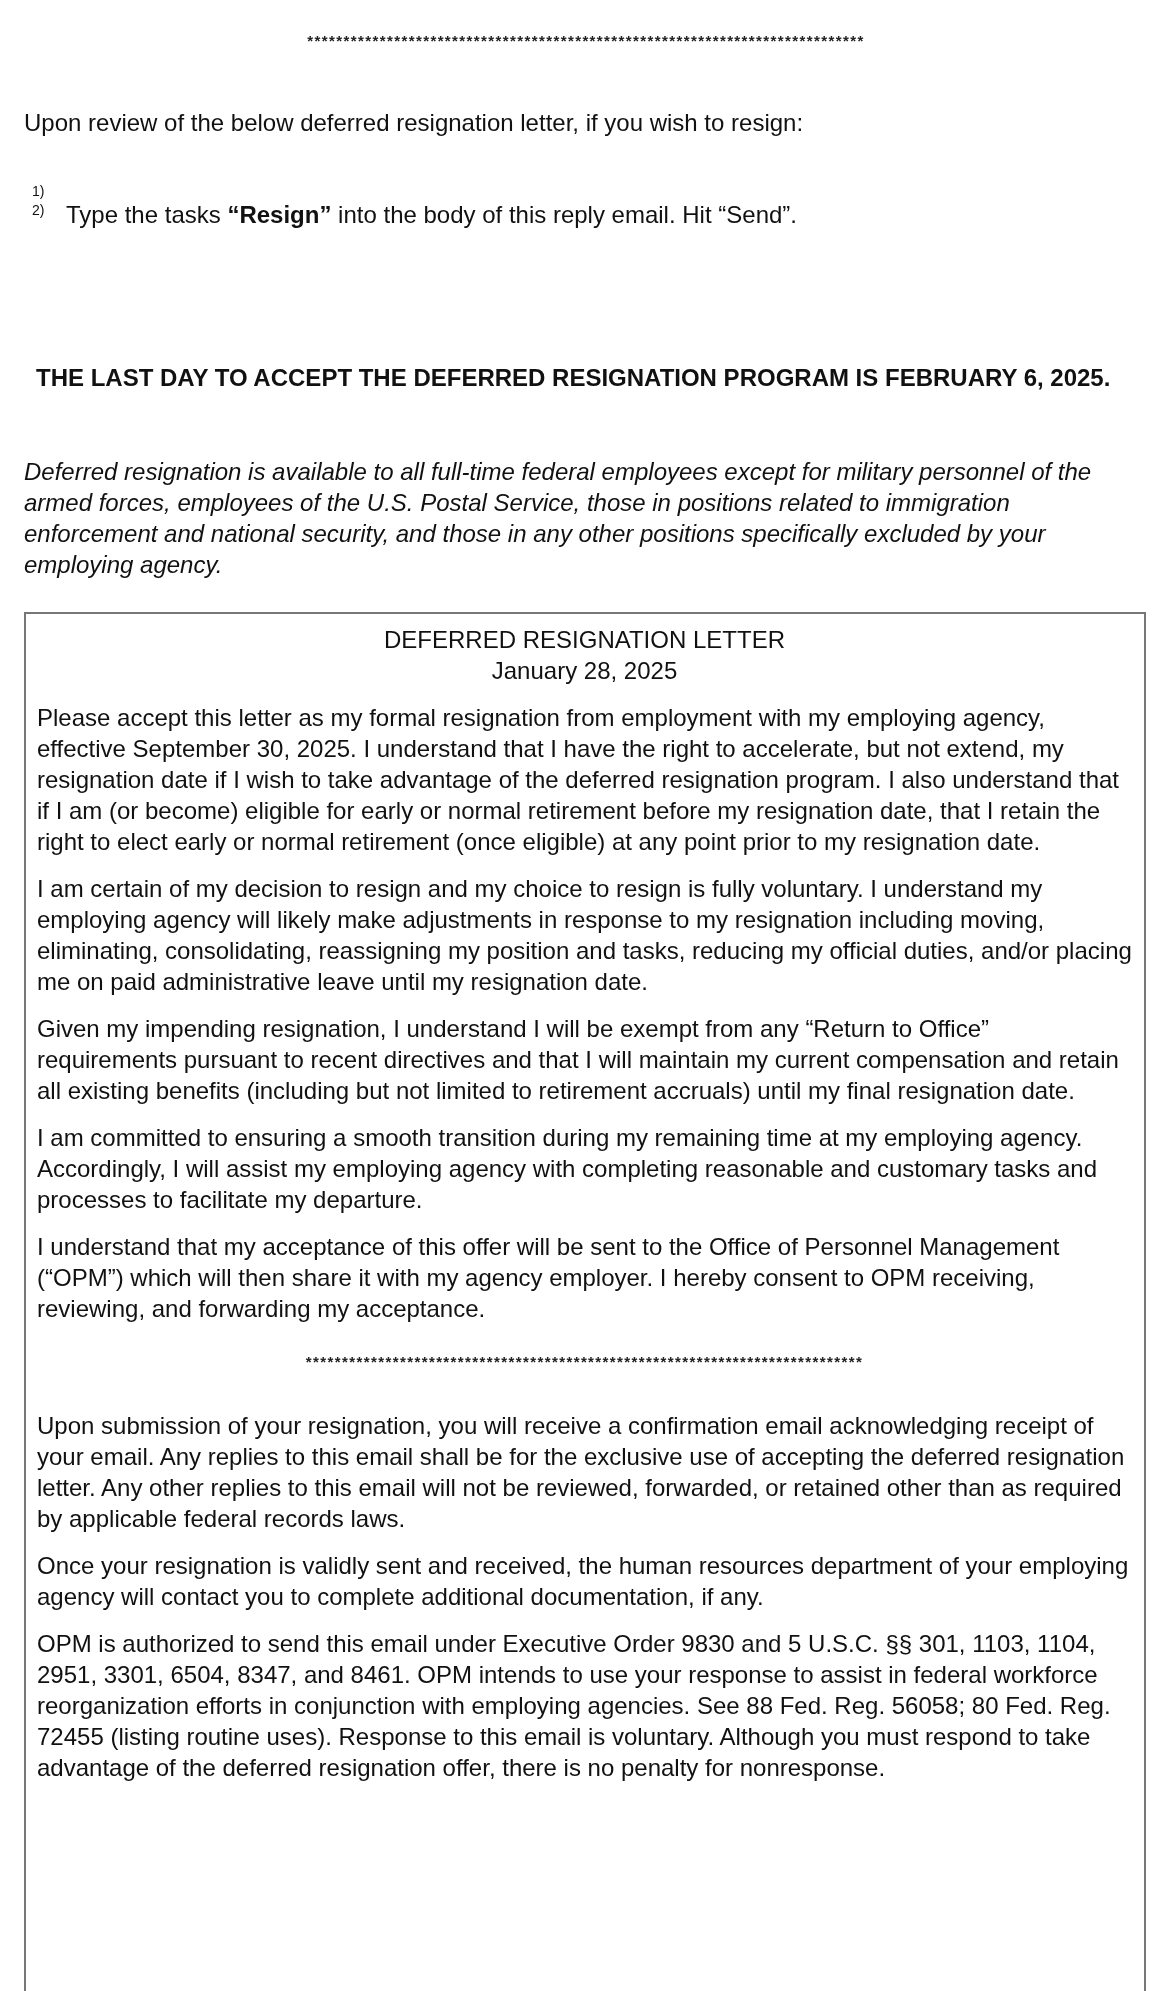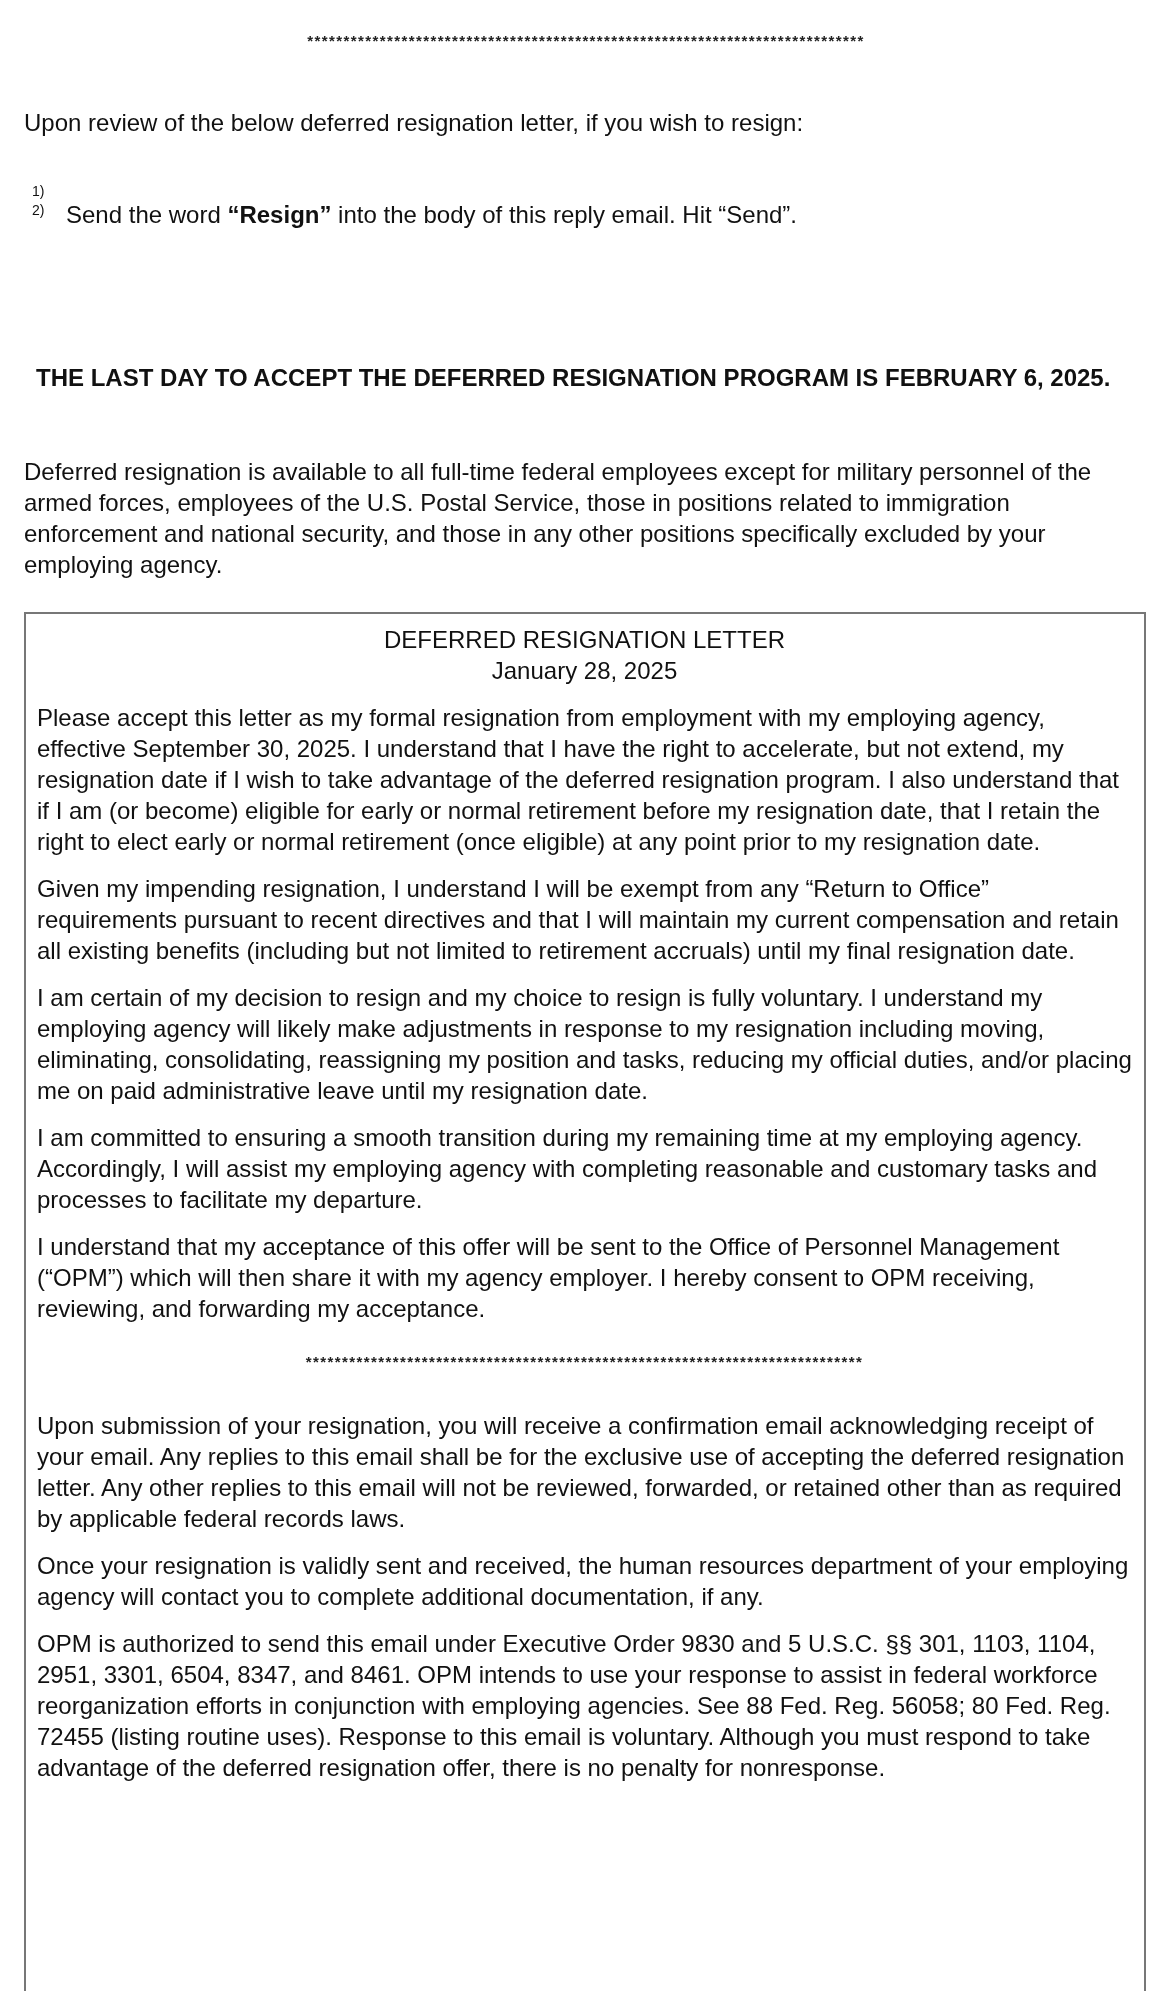--- a/index.html
+++ b/index.html
@@ -72,20 +72,21 @@
     width: 1124px;
     margin: 0;
     font-weight: bold;
   }
   .eligibility {
     position: absolute;
     top: 456px;
     left: 0;
     width: 1124px;
     margin: 0;
+    font-style: italic;
   }
   .letter-box {
     position: absolute;
     left: 24px;
     top: 612px;
     width: 1122px;
     height: 1414px;
     border: 2px solid #777777;
     box-sizing: border-box;
   }
@@ -114,38 +115,38 @@
   <div class="stars top">*****************************************************************************</div>
 
   <p class="intro">Upon review of the below deferred resignation letter, if you wish to resign:</p>
 
   <ol class="steps">
     <li>
       <span class="num">1)</span>
     </li>
     <li>
       <span class="num">2)</span>
-      <span>Send the word </span><strong>“Resign”</strong><span> into the body of this reply email. Hit “Send”.</span>
+      <span>Type the tasks </span><strong>“Resign”</strong><span> into the body of this reply email. Hit “Send”.</span>
     </li>
   </ol>
 
   <p class="deadline">THE LAST DAY TO ACCEPT THE DEFERRED RESIGNATION PROGRAM IS FEBRUARY 6, 2025.</p>
 
   <p class="eligibility">Deferred resignation is available to all full-time federal employees except for military personnel of the armed forces, employees of the U.S. Postal Service, those in positions related to immigration enforcement and national security, and those in any other positions specifically excluded by your employing agency.</p>
 
 </div>
 
 <div class="letter-box">
   <div class="letter-inner">
     <p class="letter-title">DEFERRED RESIGNATION LETTER</p>
     <p class="letter-date">January 28, 2025</p>
 
     <p class="para">Please accept this letter as my formal resignation from employment with my employing agency, effective September 30, 2025. I understand that I have the right to accelerate, but not extend, my resignation date if I wish to take advantage of the deferred resignation program. I also understand that if I am (or become) eligible for early or normal retirement before my resignation date, that I retain the right to elect early or normal retirement (once eligible) at any point prior to my resignation date.</p>
+    <p class="para">I am certain of my decision to resign and my choice to resign is fully voluntary. I understand my employing agency will likely make adjustments in response to my resignation including moving, eliminating, consolidating, reassigning my position and tasks, reducing my official duties, and/or placing me on paid administrative leave until my resignation date.</p>
     <p class="para">Given my impending resignation, I understand I will be exempt from any “Return to Office” requirements pursuant to recent directives and that I will maintain my current compensation and retain all existing benefits (including but not limited to retirement accruals) until my final resignation date.</p>
-    <p class="para">I am certain of my decision to resign and my choice to resign is fully voluntary. I understand my employing agency will likely make adjustments in response to my resignation including moving, eliminating, consolidating, reassigning my position and tasks, reducing my official duties, and/or placing me on paid administrative leave until my resignation date.</p>
     <p class="para">I am committed to ensuring a smooth transition during my remaining time at my employing agency. Accordingly, I will assist my employing agency with completing reasonable and customary tasks and processes to facilitate my departure.</p>
     <p class="para">I understand that my acceptance of this offer will be sent to the Office of Personnel Management (“OPM”) which will then share it with my agency employer. I hereby consent to OPM receiving, reviewing, and forwarding my acceptance.</p>
 
     <div class="stars inner">*****************************************************************************</div>
 
     <p class="para">Upon submission of your resignation, you will receive a confirmation email acknowledging receipt of your email. Any replies to this email shall be for the exclusive use of accepting the deferred resignation letter. Any other replies to this email will not be reviewed, forwarded, or retained other than as required by applicable federal records laws.</p>
     <p class="para">Once your resignation is validly sent and received, the human resources department of your employing agency will contact you to complete additional documentation, if any.</p>
     <p class="para">OPM is authorized to send this email under Executive Order 9830 and 5 U.S.C. §§ 301, 1103, 1104, 2951, 3301, 6504, 8347, and 8461. OPM intends to use your response to assist in federal workforce reorganization efforts in conjunction with employing agencies. See 88 Fed. Reg. 56058; 80 Fed. Reg. 72455 (listing routine uses). Response to this email is voluntary. Although you must respond to take advantage of the deferred resignation offer, there is no penalty for nonresponse.</p>
   </div>
 </div>

